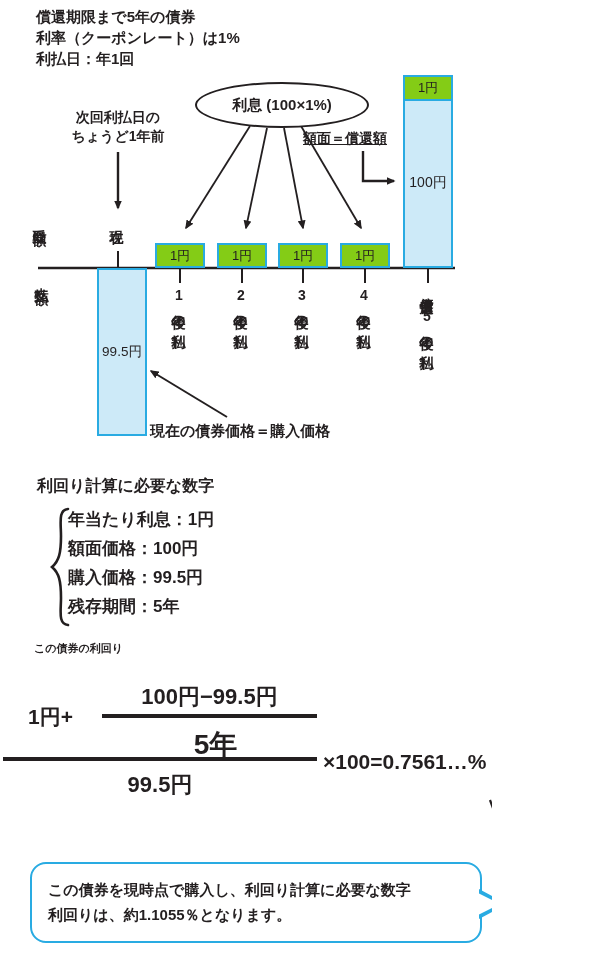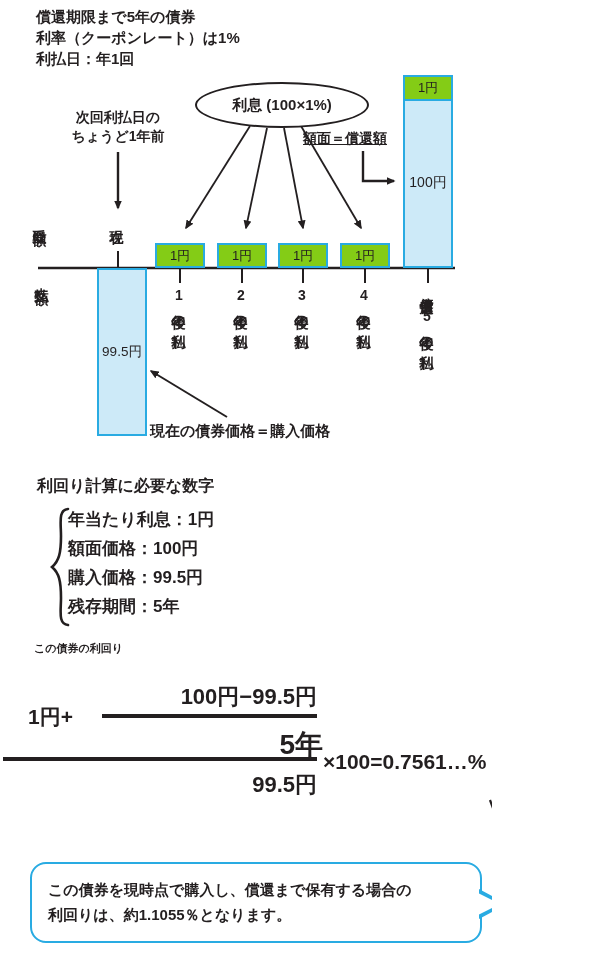--- a/index.html
+++ b/index.html
@@ -19,21 +19,21 @@
     letter-spacing:1px; line-height:1;
   }
   .cf-box {
     position:absolute; box-sizing:border-box;
     border:2.5px solid var(--accent);
     display:flex; align-items:center; justify-content:center;
     background:#84cc16; font-size:13px;
   }
   .cf-box.fill { background:var(--fill); }
   .bar { position:absolute; background:var(--ink); }
-  .fr-center { position:absolute; text-align:right; font-weight:bold; }
+  .fr-center { position:absolute; text-align:center; font-weight:bold; }
   #oval {
     position:absolute; left:195px; top:82px; width:170px; height:42px;
     border:2.5px solid var(--ink); border-radius:50%;
     display:flex; align-items:center; justify-content:center;
     background:#fff; font-size:15px; font-weight:bold;text-align:center;
   }
   #bubble {
     position:absolute; left:30px; top:862px; width:452px; height:81px;
     box-sizing:border-box; border:2.5px solid var(--accent);
     border-radius:16px; background:#fff;
@@ -135,21 +135,21 @@
   <div class="abs b" style="left:34px; top:641px; font-size:11px;">この債券の利回り</div>
   <div class="abs b" style="left:28px; top:703px; font-size:21px;">1円+</div>
   <div class="fr-center" style="left:102px; top:682px; width:215px; font-size:22px;">100円−99.5円</div>
   <div class="bar" style="left:102px; top:714px; width:215px; height:3.5px;"></div>
   <div class="fr-center" style="left:108px; top:726px; width:215px; font-size:28px;">5年</div>
   <div class="bar" style="left:3px; top:757px; width:314px; height:4px;"></div>
   <div class="fr-center" style="left:3px; top:770px; width:314px; font-size:22px;">99.5円</div>
   <div class="abs b" style="left:323px; top:750px; font-size:21px;">×100=0.7561…%</div>
 
   <div id="bubble">
-    <div>この債券を現時点で購入し、償還まで保有する場合の</div>
+    <div>この債券を現時点で購入し、利回り計算に必要な数字</div>
     <div>利回りは、約1.1055％となります。</div>
   </div>
   <div id="bubble-tail-border"></div>
   <div id="bubble-tail-fill"></div>
 
   <svg style="left:460px; top:788px;" width="140" height="192" viewBox="0 0 140 192">
 
     <line x1="30" y1="12" x2="49" y2="64" stroke="#231f20" stroke-width="2.2"></line>
 
     <g fill="#161616">

